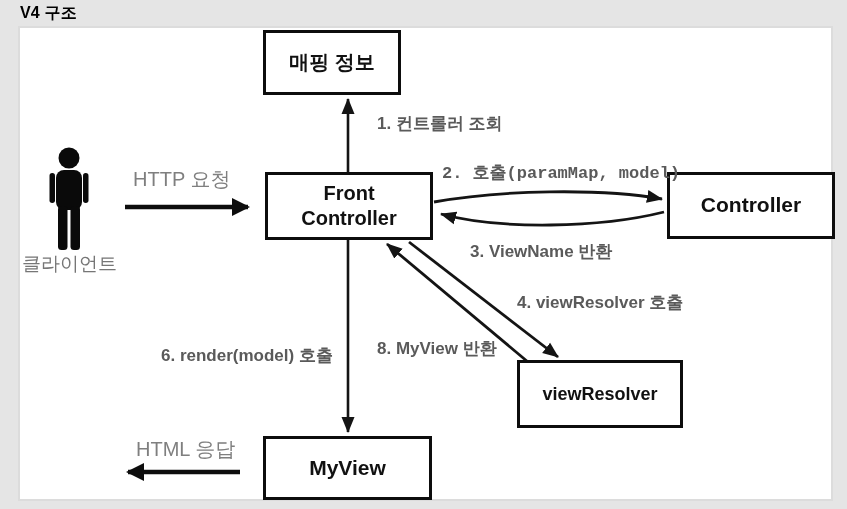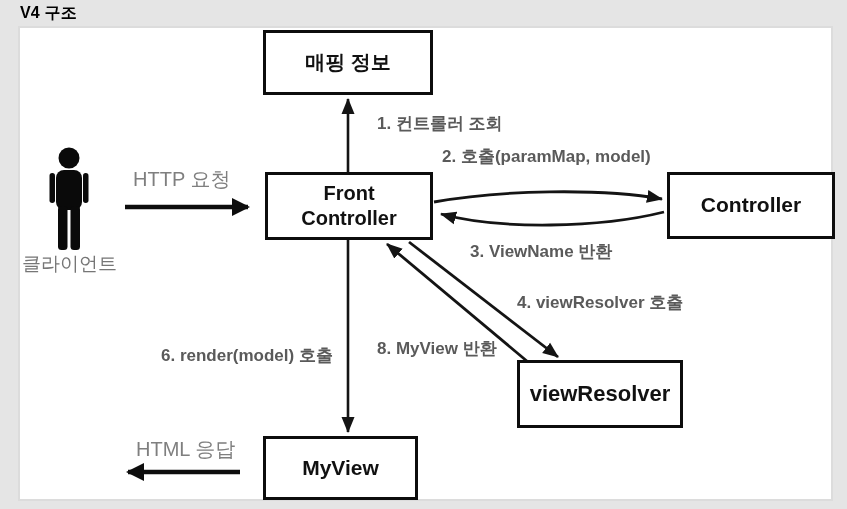--- a/index.html
+++ b/index.html
@@ -87,42 +87,42 @@
 
     <g>
       <line x1="528" y1="362" x2="387" y2="244" stroke="#141414" stroke-width="2.8" marker-end="url(#ah)"></line>
     </g>
 
     <g>
       <line x1="348" y1="240" x2="348" y2="432" stroke="#141414" stroke-width="2.6" marker-end="url(#ah)"></line>
     </g>
   </svg>
 
-  <div class="box" style="left:263px;top:30px;width:170px;height:65px;font-size:20px;">
+  <div class="box" style="left:263px;top:30px;width:138px;height:65px;font-size:20px;">
     <span class="wrap">매핑 정보</span>
   </div>
 
   <div class="box" style="left:265px;top:172px;width:168px;height:68px;font-size:20px;">
     <span class="wrap" style="width:120px;">Front Controller</span>
   </div>
 
   <div class="box" style="left:667px;top:172px;width:168px;height:67px;font-size:21px;">
     <span class="wrap">Controller</span>
   </div>
 
-  <div class="box" style="left:517px;top:360px;width:166px;height:68px;font-size:22px;">
+  <div class="box" style="left:517px;top:360px;width:166px;height:68px;font-size:18px;">
     <span class="wrap">viewResolver</span>
   </div>
 
-  <div class="box" style="left:263px;top:436px;width:155px;height:64px;font-size:21px;">
+  <div class="box" style="left:263px;top:436px;width:169px;height:64px;font-size:21px;">
     <span class="wrap">MyView</span>
   </div>
 
   <div class="step-label" style="left:377px;top:112px;">1. 컨트롤러 조회</div>
-  <div class="step-label" style="left:442px;top:145px;">2. 호출(paramMap, model)</div>
+  <div class="step-label" style="left:442px;top:161px;font-family:Liberation Mono, monospace;">2. 호출(paramMap, model)</div>
   <div class="step-label" style="left:470px;top:240px;">3. ViewName 반환</div>
   <div class="step-label" style="left:517px;top:291px;">4. viewResolver 호출</div>
   <div class="step-label" style="left:377px;top:337px;">8. MyView 반환</div>
   <div class="step-label" style="left:161px;top:344px;">6. render(model) 호출</div>
 
   <div class="gray-label" style="left:133px;top:166px;">HTTP 요청</div>
   <div class="gray-label" style="left:136px;top:436px;">HTML 응답</div>
   <div class="client-caption" style="left:22px;top:251px;">클라이언트</div>
 
 </div>

